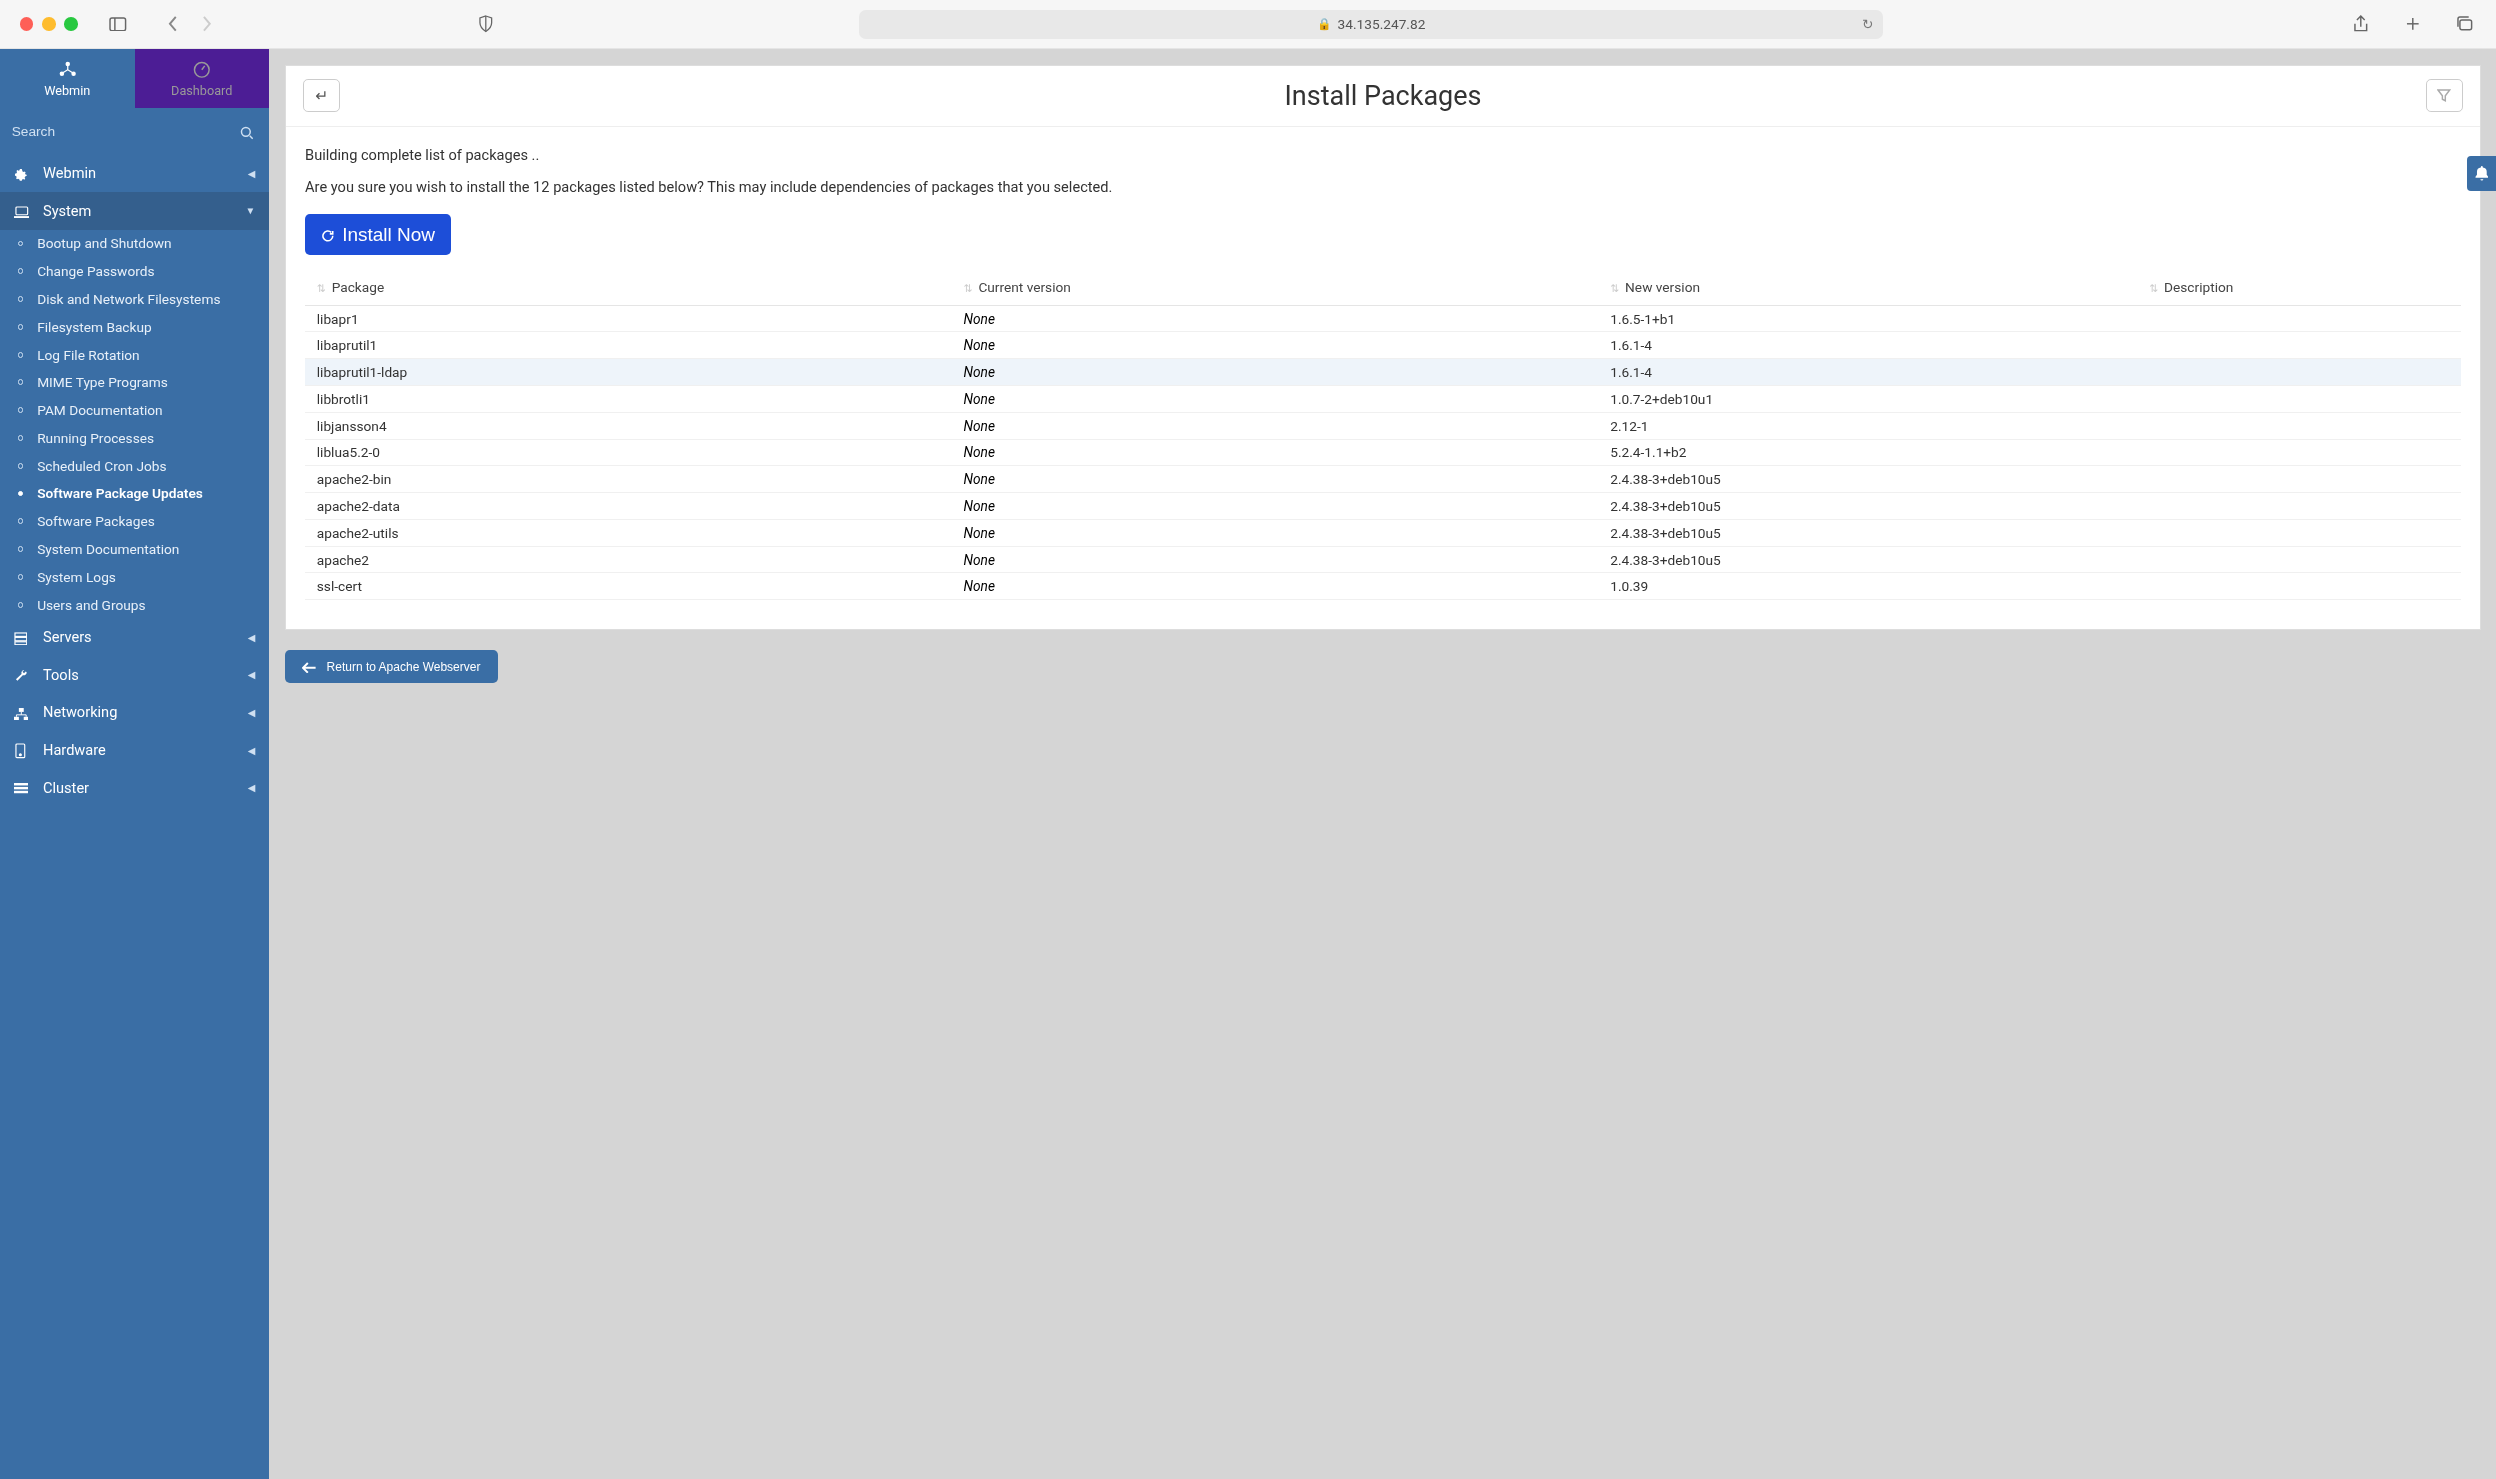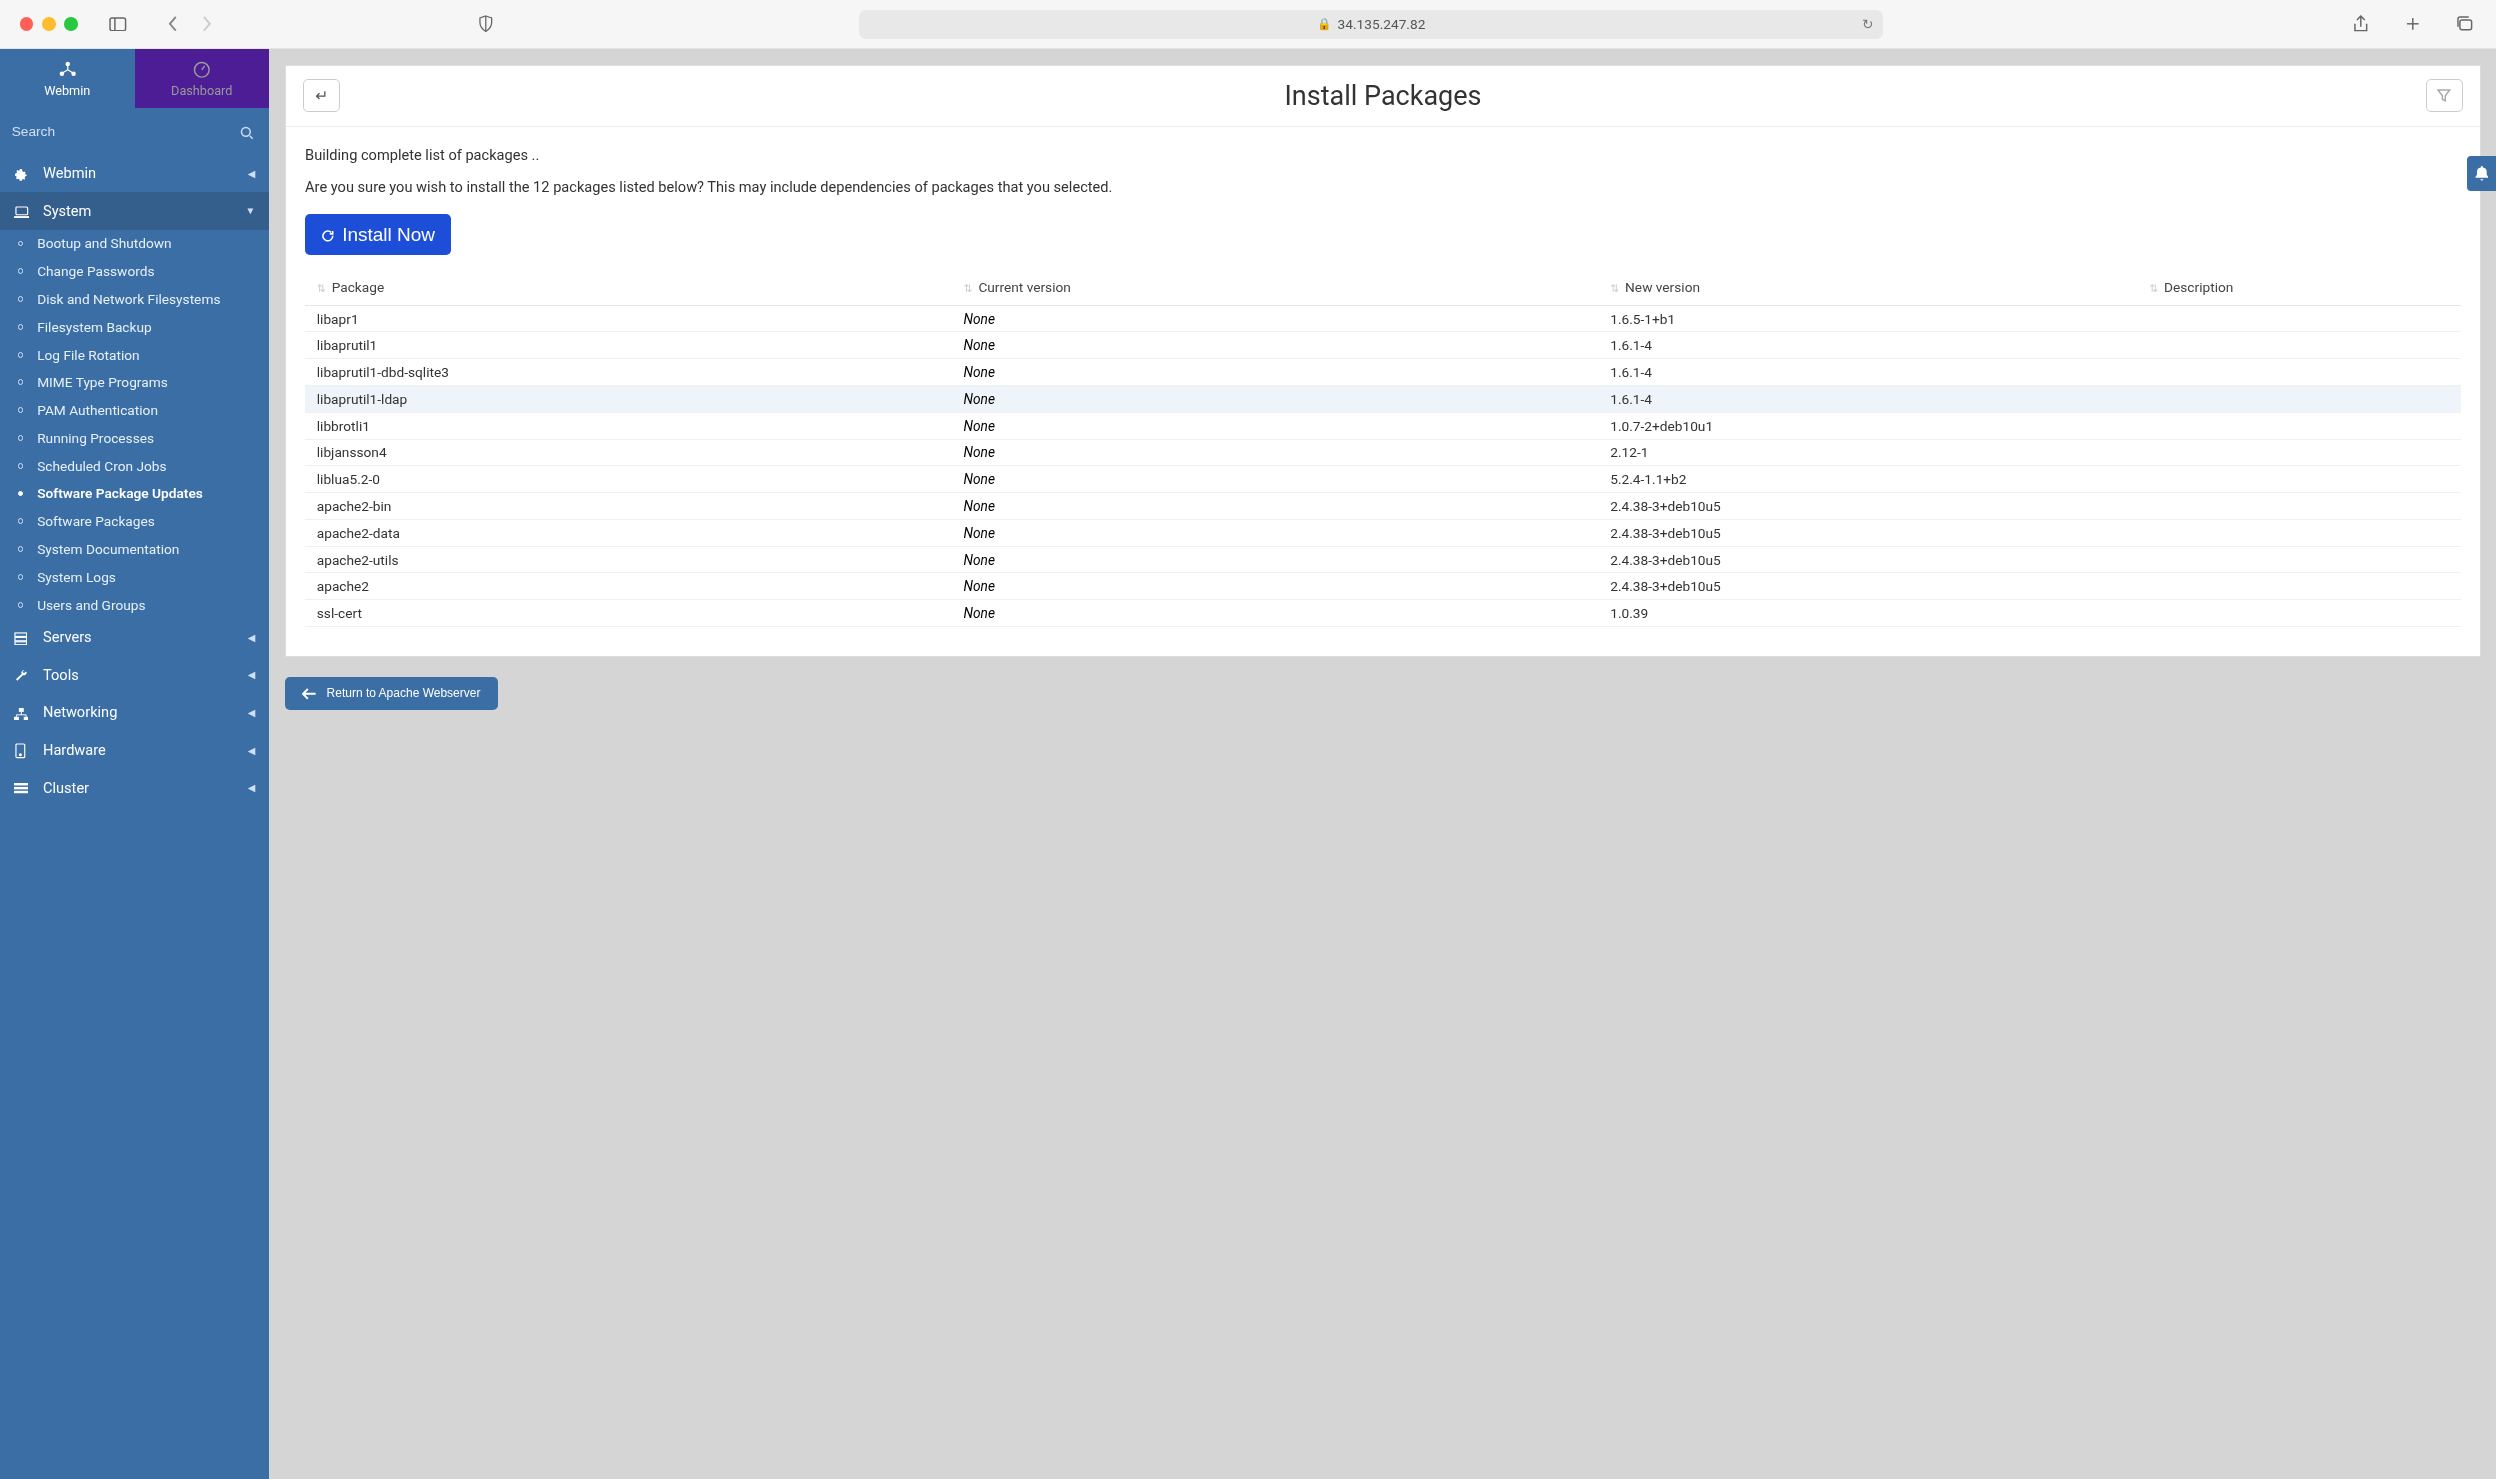--- a/index.html
+++ b/index.html
@@ -204,21 +204,21 @@
         <div class="nav-sub-item">
           <span class="bullet"></span>
           <span>Log File Rotation</span>
         </div>
         <div class="nav-sub-item">
           <span class="bullet"></span>
           <span>MIME Type Programs</span>
         </div>
         <div class="nav-sub-item">
           <span class="bullet"></span>
-          <span>PAM Authentication</span>
+          <span>PAM Documentation</span>
         </div>
         <div class="nav-sub-item">
           <span class="bullet"></span>
           <span>Running Processes</span>
         </div>
         <div class="nav-sub-item">
           <span class="bullet"></span>
           <span>Scheduled Cron Jobs</span>
         </div>
         <div class="nav-sub-item active">
@@ -336,26 +336,20 @@
                 <td class="none">None</td>
                 <td>1.6.5-1+b1</td>
                 <td></td>
               </tr>
               <tr>
                 <td>libaprutil1</td>
                 <td class="none">None</td>
                 <td>1.6.1-4</td>
                 <td></td>
               </tr>
-              <tr>
-                <td>libaprutil1-dbd-sqlite3</td>
-                <td class="none">None</td>
-                <td>1.6.1-4</td>
-                <td></td>
-              </tr>
               <tr class="hover-row">
                 <td>libaprutil1-ldap</td>
                 <td class="none">None</td>
                 <td>1.6.1-4</td>
                 <td></td>
               </tr>
               <tr>
                 <td>libbrotli1</td>
                 <td class="none">None</td>
                 <td>1.0.7-2+deb10u1</td>

